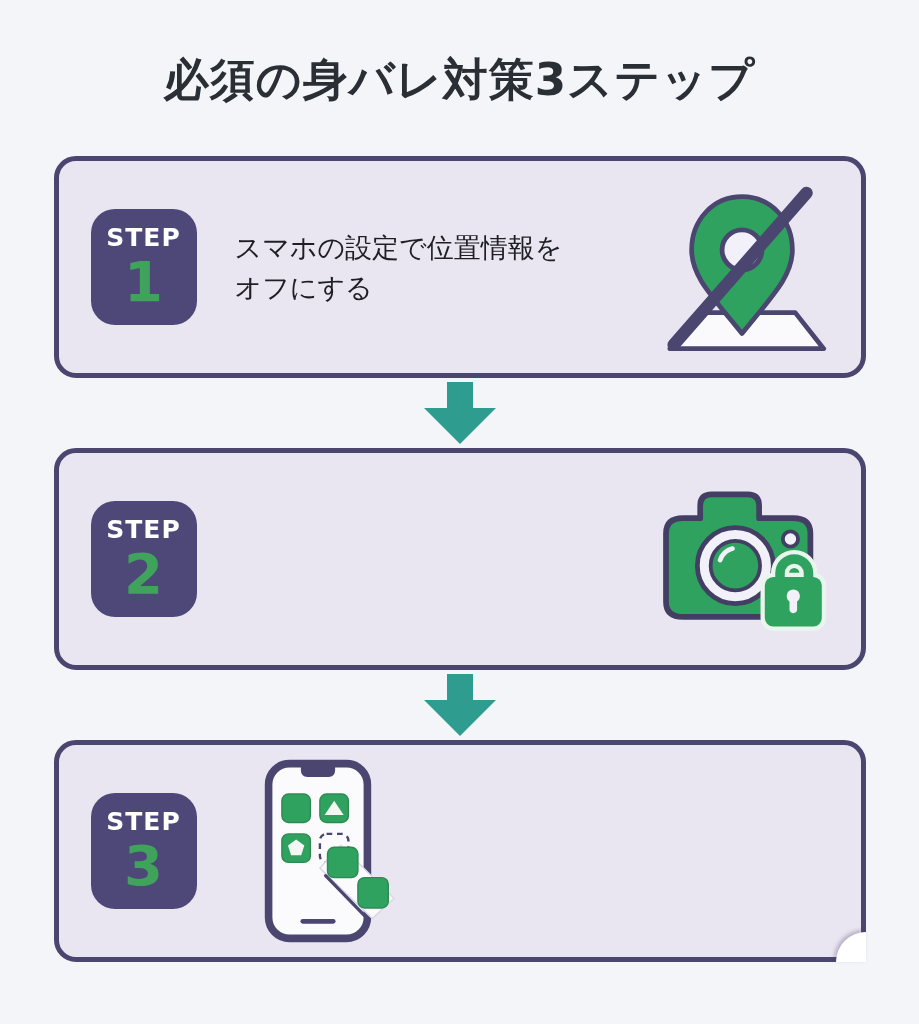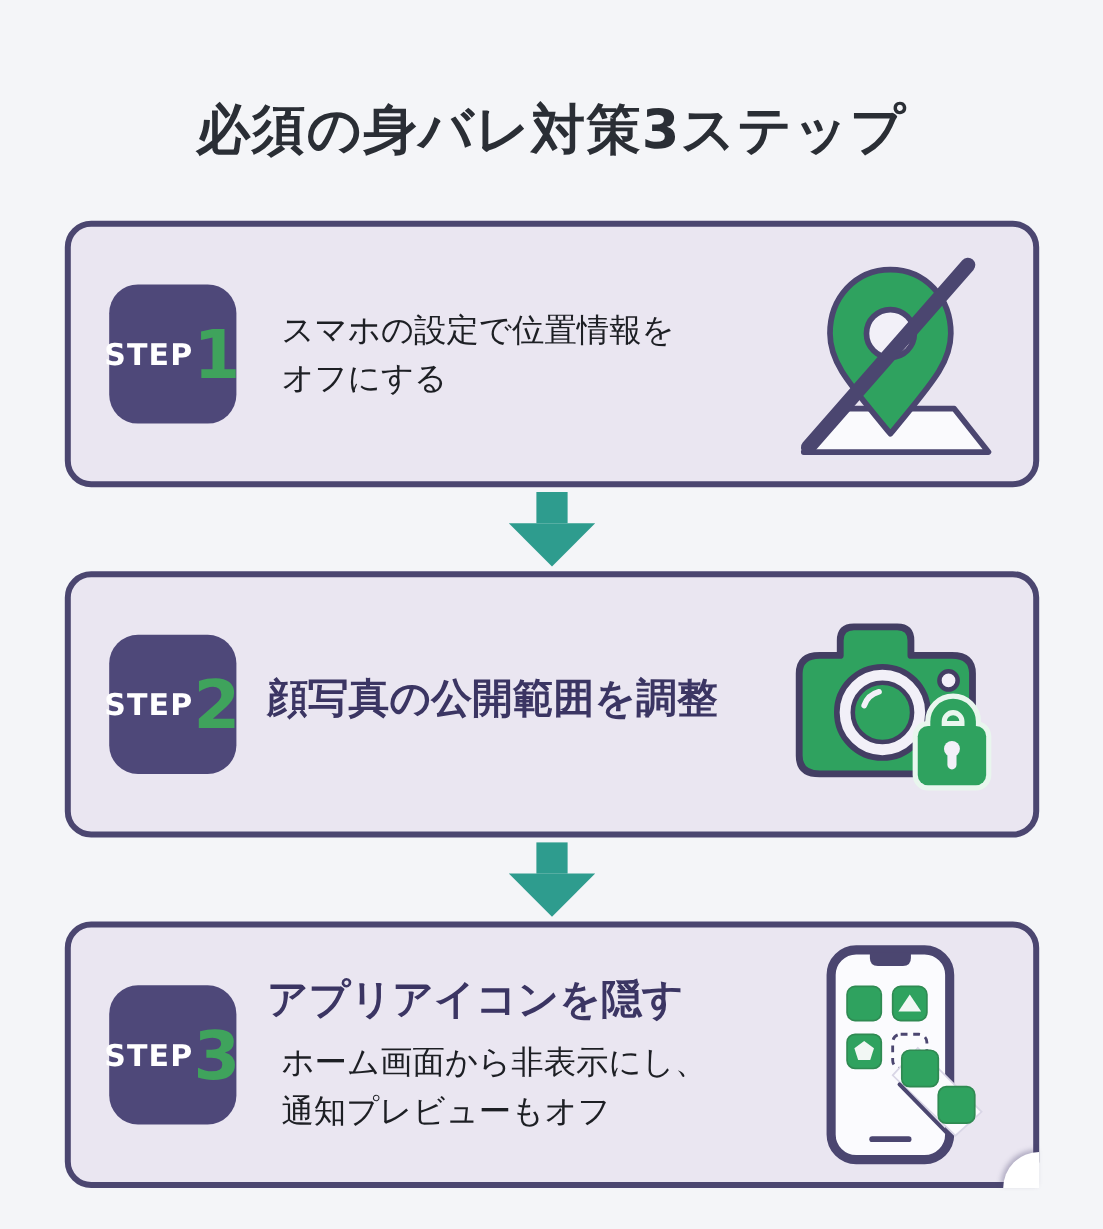--- a/index.html
+++ b/index.html
@@ -16,21 +16,21 @@
     --icon-green:#2fa25f;
     --icon-outline:#433e63;
   }
   *{margin:0;padding:0;box-sizing:border-box;}
   html,body{width:919px;background:var(--bg);}
   body{
     height:1024px;
     font-family:"DejaVu Sans","Liberation Sans",sans-serif;
     overflow:hidden;
   }
-  .poster{width:919px;height:1024px;padding-top:80px;position:relative;}
+  .poster{width:919px;height:1024px;padding-top:52px;position:relative;}
   .title{
     text-align:center;
     font-size:45px;
     font-weight:bold;
     color:var(--title);
     letter-spacing:1px;
     line-height:1.25;
     margin-bottom:48px;
   }
   .step-card{
@@ -45,21 +45,21 @@
     padding:0 24px 0 32px;
     position:relative;
   }
   .step-badge{
     width:106px;
     height:116px;
     flex:none;
     background:var(--badge-bg);
     border-radius:24px;
     display:flex;
-    flex-direction:row;
+    flex-direction:column;
     align-items:center;
     justify-content:center;
     margin-right:26px;
   }
   .step-badge .badge-label{
     color:var(--badge-label);
     font-size:25px;
     font-weight:bold;
     letter-spacing:1px;
     line-height:1;
@@ -151,21 +151,20 @@
     <div class="arrow-stem"></div>
     <div class="arrow-head"></div>
   </div>
 
   <div class="step-card">
     <div class="step-badge">
       <span class="badge-label">STEP</span>
       <span class="badge-number">2</span>
     </div>
     <div class="step-text">
-      <div class="step-heading">顔写真の公開範囲を調整</div>
     </div>
     <div class="step-icon">
       <svg viewBox="0 0 200 200" aria-hidden="true">
 
         <path d="M56,57 V44 Q56,32 68,32 H106 Q118,32 118,44 V57 H154 Q172,57 172,73 V145 Q172,161 154,161 H38 Q20,161 20,145 V73 Q20,57 38,57 Z" fill="#2fa25f" stroke="#433e63" stroke-width="6" stroke-linejoin="round"></path>
 
         <circle cx="93" cy="107" r="40" fill="#f2f0f8" stroke="#433e63" stroke-width="5"></circle>
         <circle cx="93" cy="107" r="26" fill="#2fa25f" stroke="#433e63" stroke-width="4"></circle>
         <path d="M77,101 A19,19 0 0 1 90,89" fill="none" stroke="#f2f0f8" stroke-width="5" stroke-linecap="round"></path>
 
@@ -184,25 +183,20 @@
   <div class="arrow">
     <div class="arrow-stem"></div>
     <div class="arrow-head"></div>
   </div>
 
   <div class="step-card">
     <div class="step-badge">
       <span class="badge-label">STEP</span>
       <span class="badge-number">3</span>
     </div>
-    <div class="step-text">
-      <div class="step-heading">アプリアイコンを隠す</div>
-      <div class="step-body">ホーム画面から非表示にし、
-通知プレビューもオフ</div>
-    </div>
     <div class="step-icon">
       <svg viewBox="0 0 200 200" aria-hidden="true">
 
         <rect x="48" y="8" width="104" height="184" rx="22" fill="#fbfbfe" stroke="#4b4670" stroke-width="8"></rect>
         <path d="M82,10 h36 v5 q0,7 -7,7 h-22 q-7,0 -7,-7 Z" fill="#4b4670"></path>
         <line x1="84" y1="174" x2="116" y2="174" stroke="#4b4670" stroke-width="5" stroke-linecap="round"></line>
 
         <rect x="62" y="40" width="30" height="30" rx="7" fill="#2fa25f" stroke="#2f8a52" stroke-width="1.5"></rect>
         <rect x="102" y="40" width="30" height="30" rx="7" fill="#2fa25f" stroke="#2f8a52" stroke-width="1.5"></rect>
         <polygon points="117,47 127,62 107,62" fill="#f2f7f4"></polygon>

